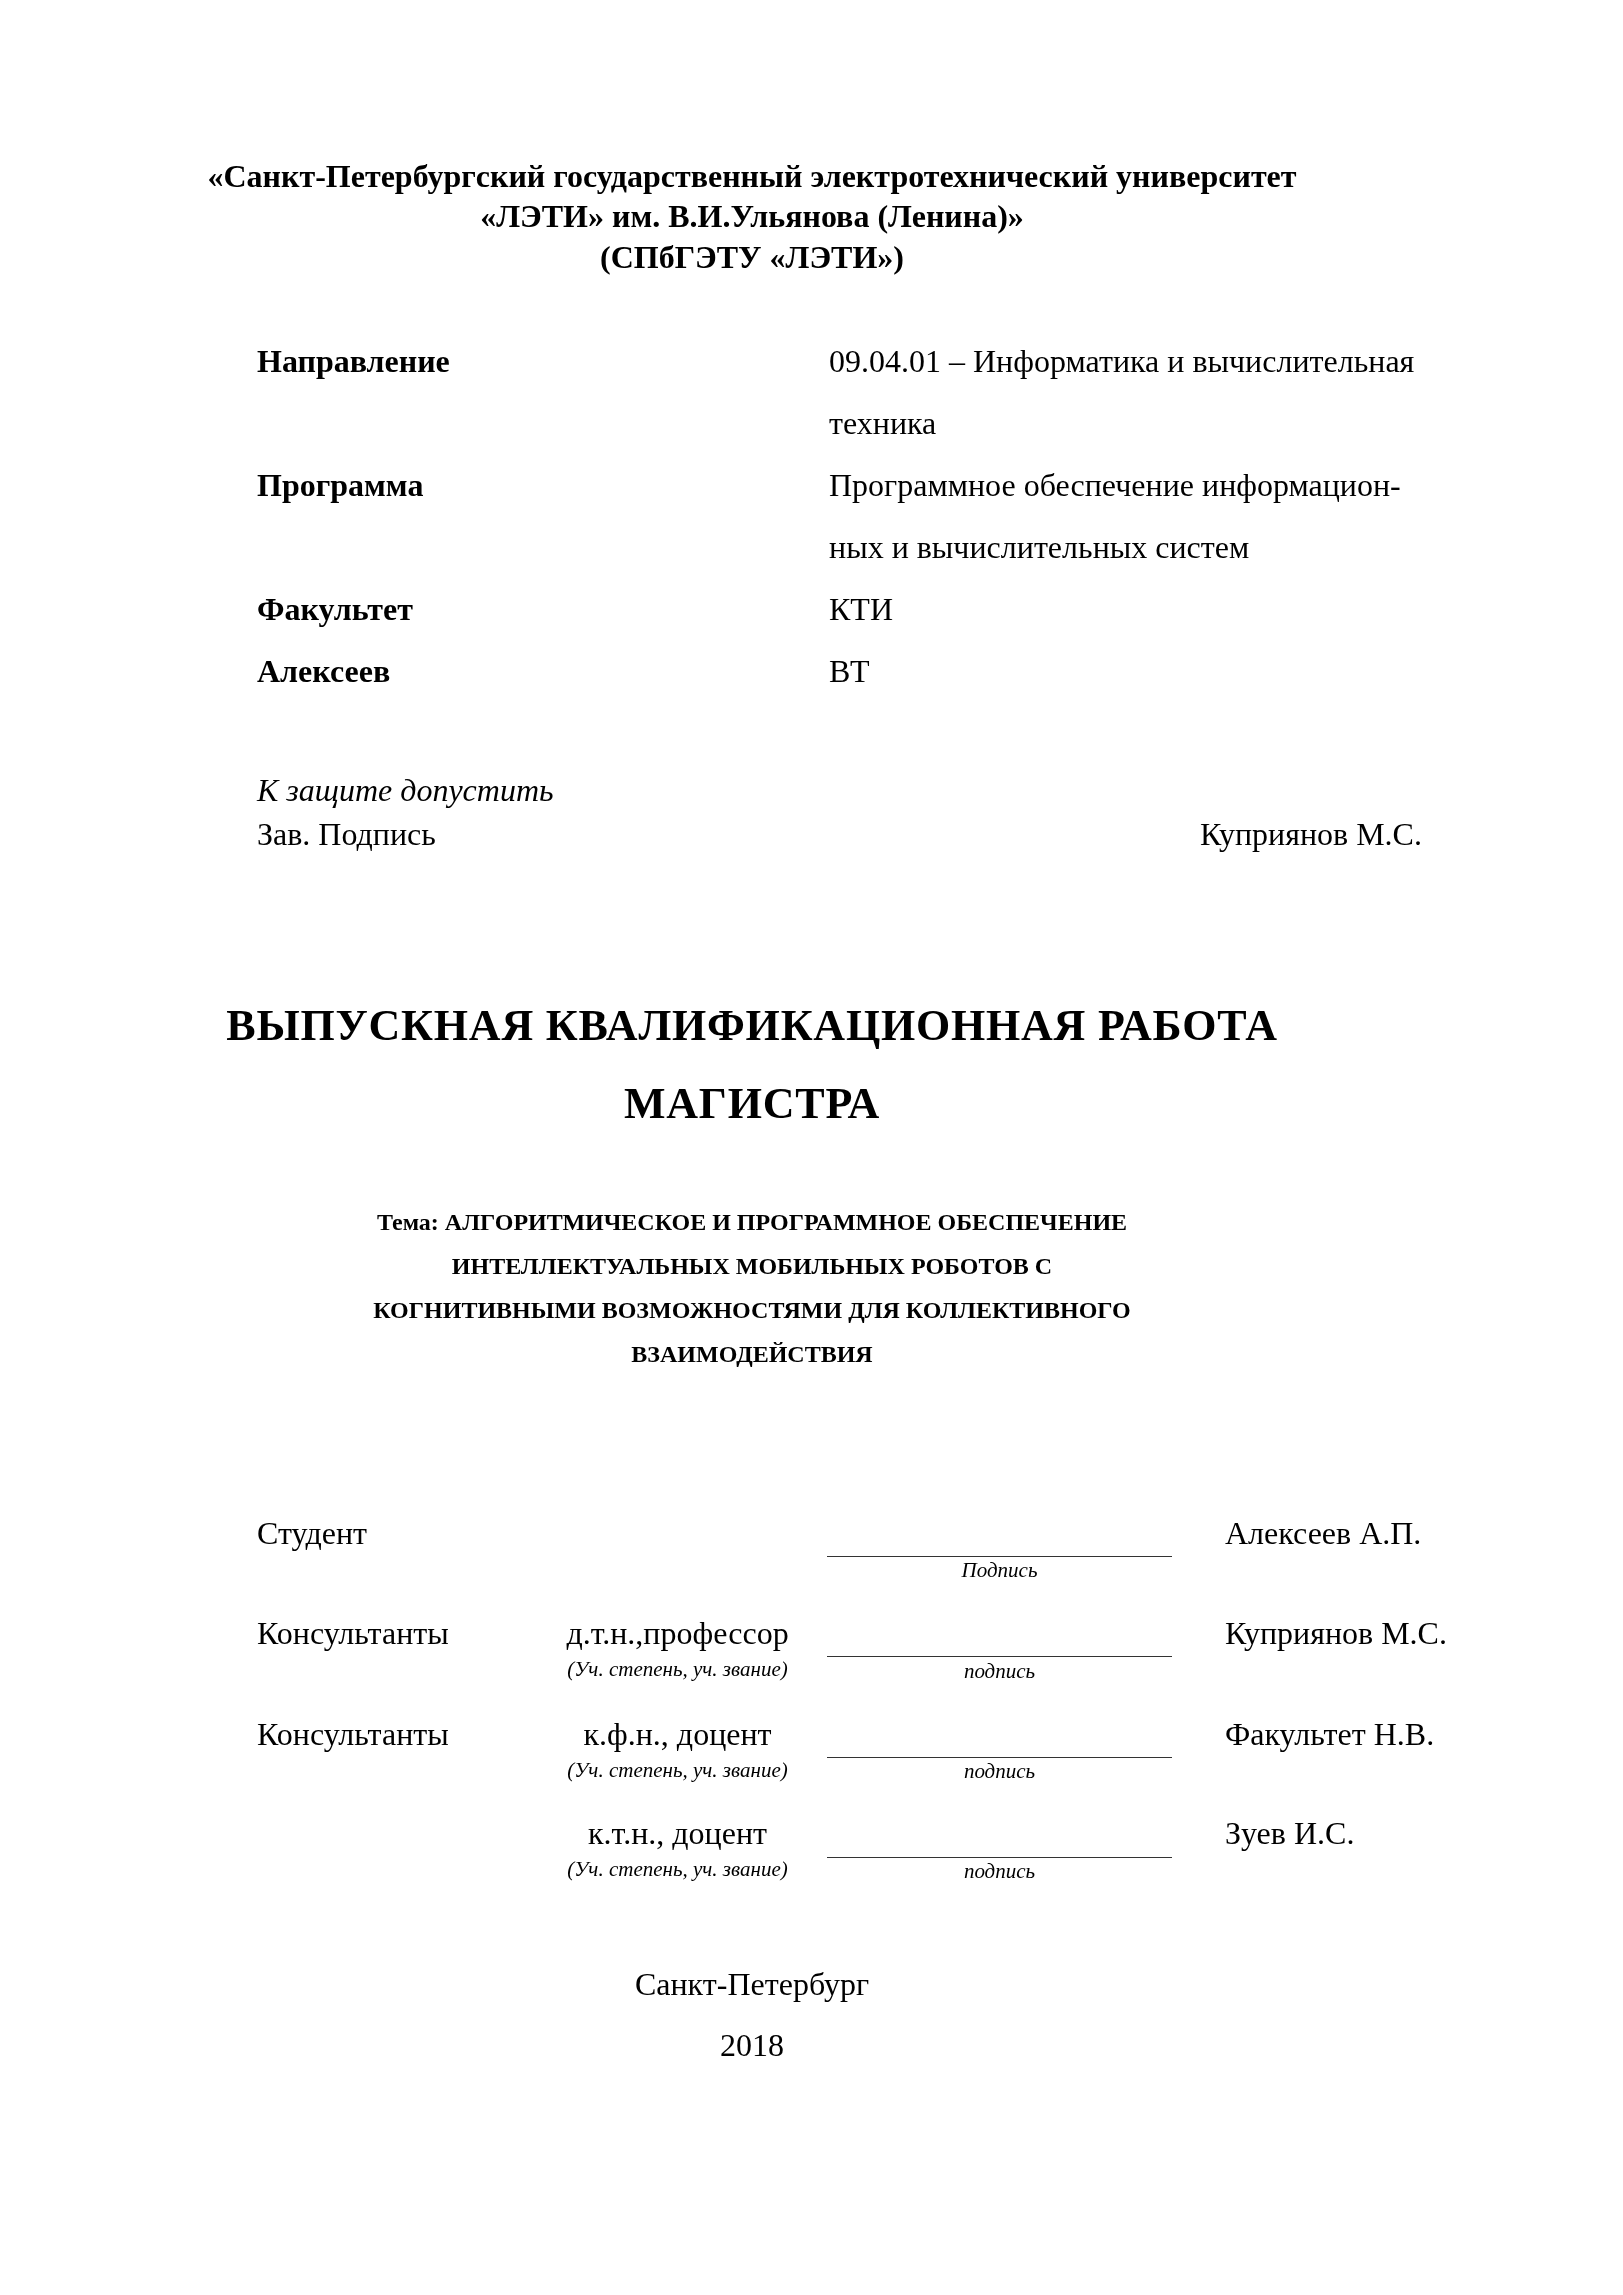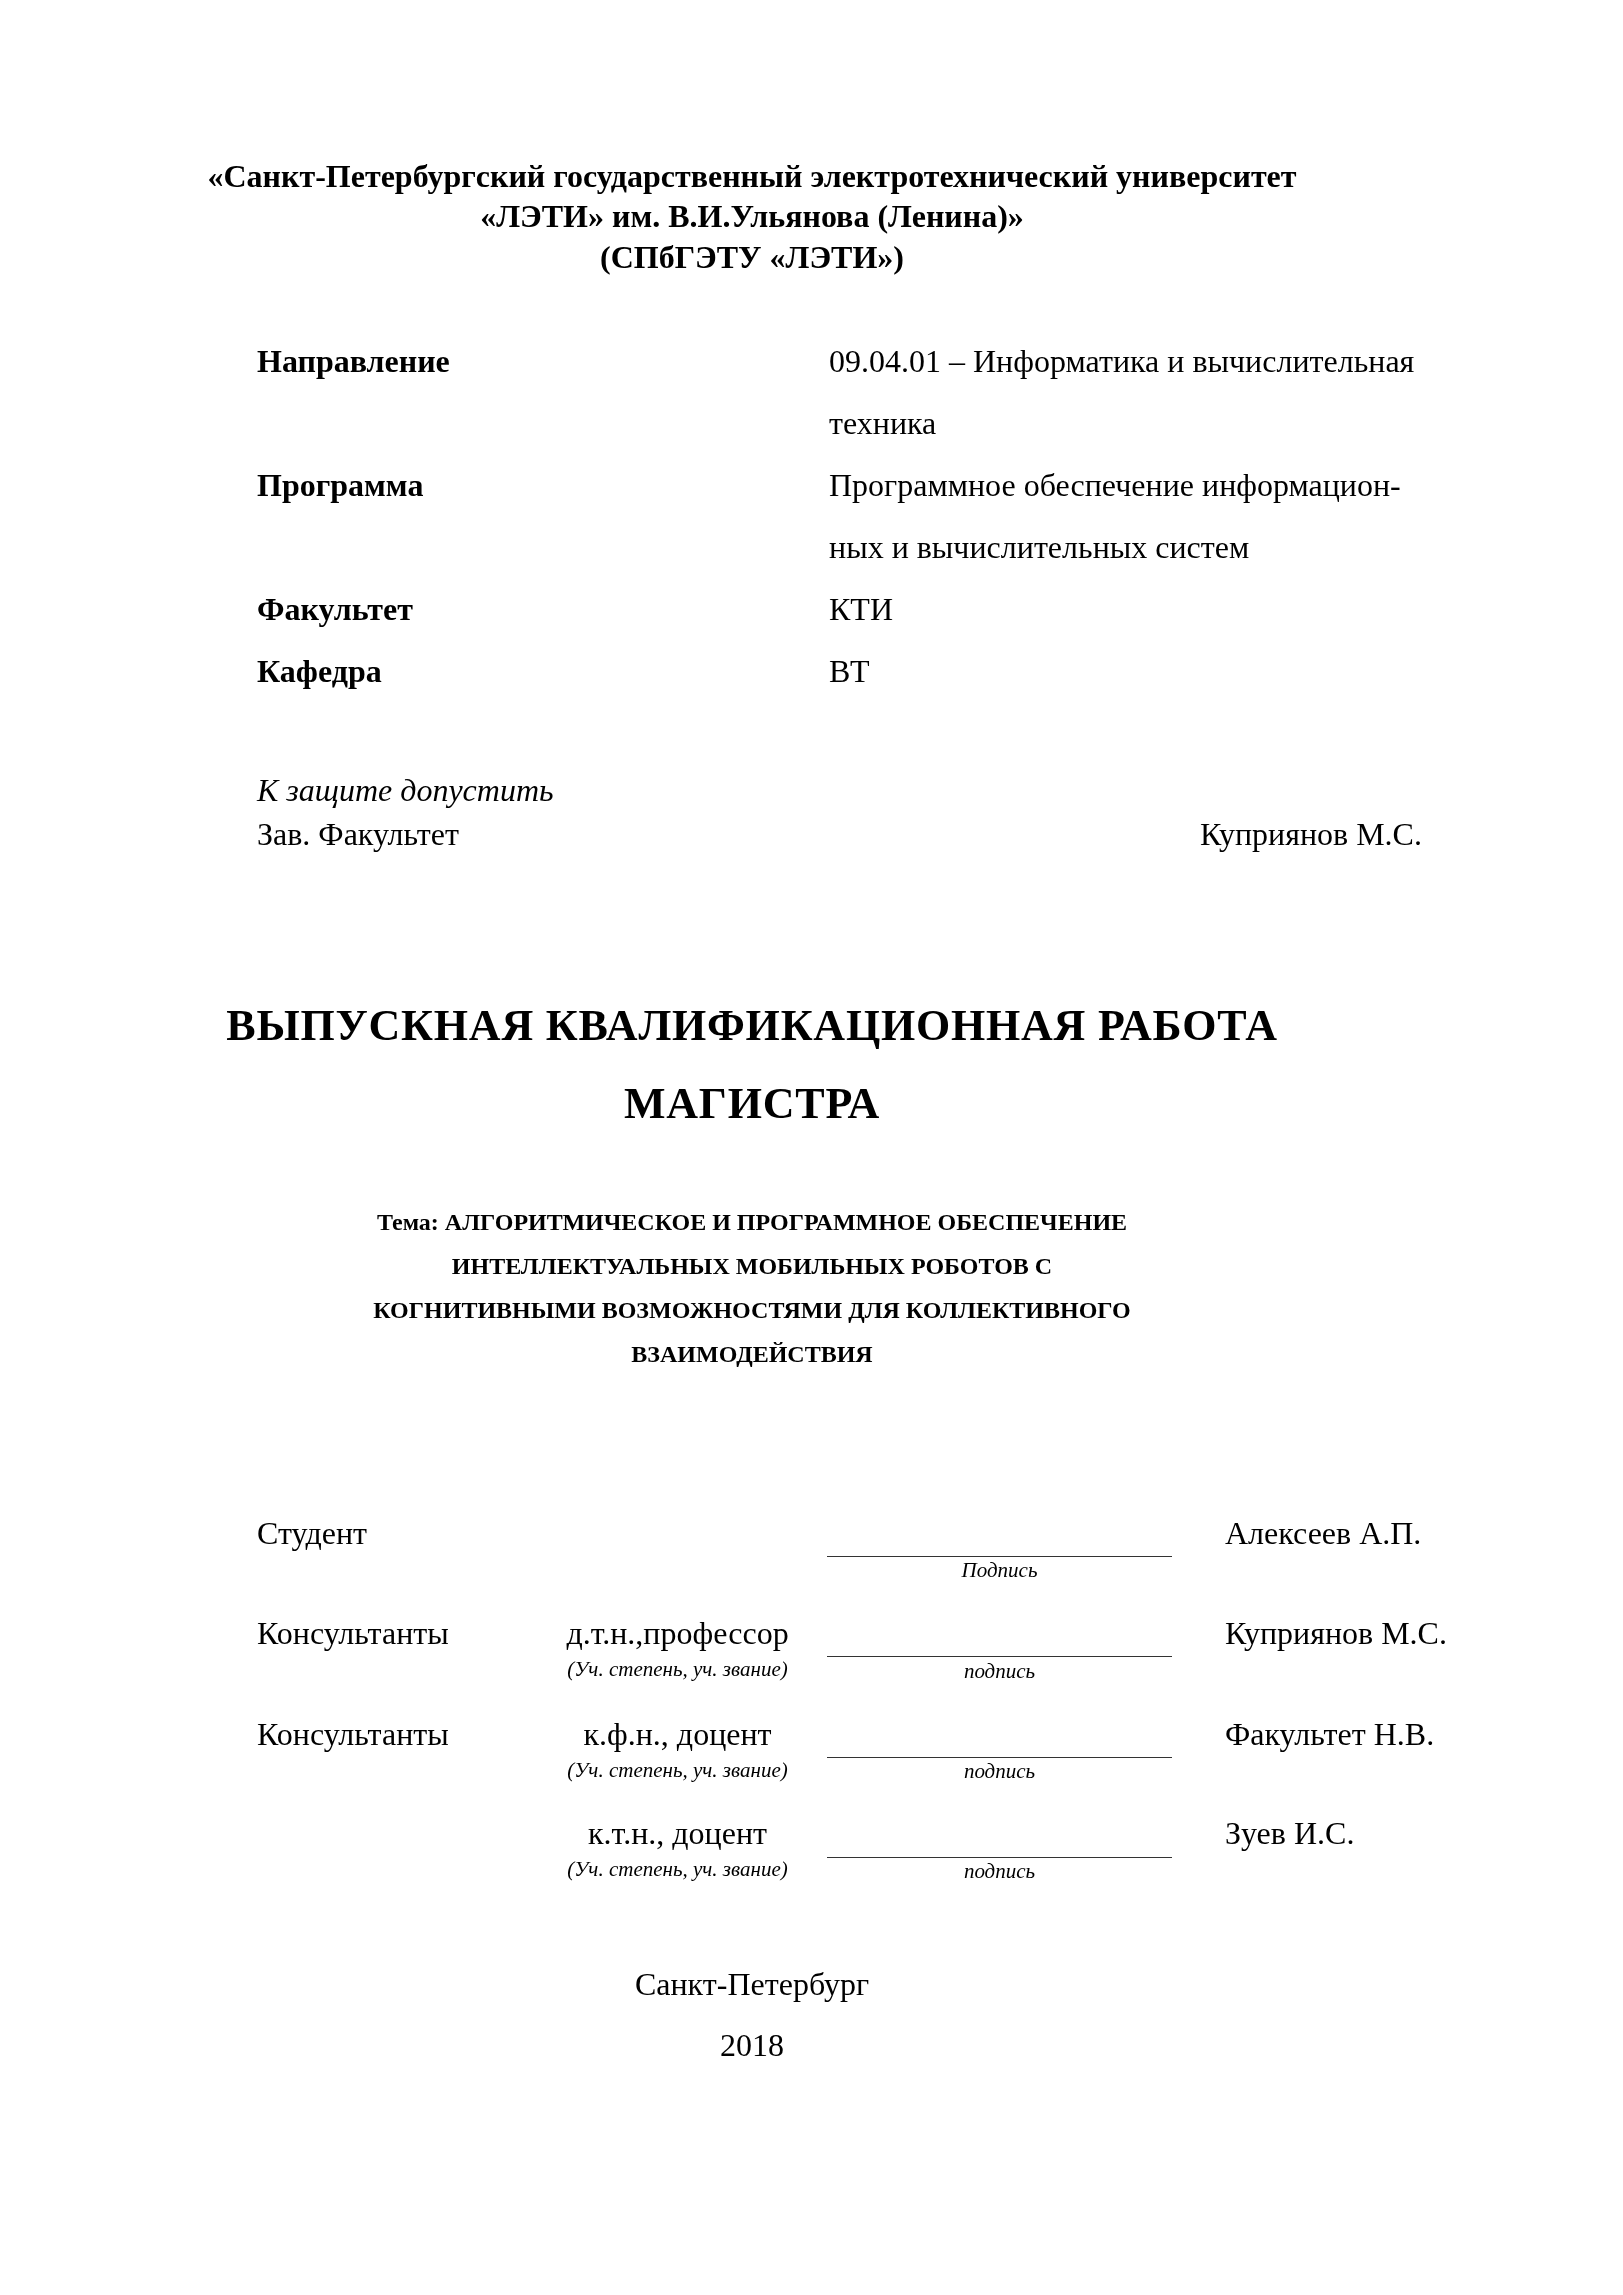--- a/index.html
+++ b/index.html
@@ -28,26 +28,26 @@
   <div class="abs body" style="left:829px; top:342px;">09.04.01 – Информатика и вычислительная</div>
   <div class="abs body" style="left:829px; top:404px;">техника</div>
 
   <div class="abs body bold" style="left:257px; top:466px;">Программа</div>
   <div class="abs body" style="left:829px; top:466px;">Программное обеспечение информацион-</div>
   <div class="abs body" style="left:829px; top:528px;">ных и вычислительных систем</div>
 
   <div class="abs body bold" style="left:257px; top:590px;">Факультет</div>
   <div class="abs body" style="left:829px; top:590px;">КТИ</div>
 
-  <div class="abs body bold" style="left:257px; top:652px;">Кафедра</div>
+  <div class="abs body bold" style="left:257px; top:652px;">Алексеев</div>
   <div class="abs body" style="left:829px; top:652px;">ВТ</div>
 </div>
 
 <div class="abs body ital" style="left:257px; top:753px;">К защите допустить</div>
-<div class="abs body" style="left:257px; top:815px;">Зав. Факультет</div>
+<div class="abs body" style="left:257px; top:815px;">Зав. Подпись</div>
 <div class="abs body" style="left:1200px; top:815px;">Куприянов М.С.</div>
 
 <div class="abs center title" style="top:1000px;">ВЫПУСКНАЯ КВАЛИФИКАЦИОННАЯ РАБОТА</div>
 <div class="abs center title" style="top:1078px;">МАГИСТРА</div>
 
 <div>
   <div class="abs center topic" style="top:1200px;"><span>Тема:</span> <span>АЛГОРИТМИЧЕСКОЕ И ПРОГРАММНОЕ ОБЕСПЕЧЕНИЕ</span></div>
   <div class="abs center topic" style="top:1244px;">ИНТЕЛЛЕКТУАЛЬНЫХ МОБИЛЬНЫХ РОБОТОВ С</div>
   <div class="abs center topic" style="top:1288px;">КОГНИТИВНЫМИ ВОЗМОЖНОСТЯМИ ДЛЯ КОЛЛЕКТИВНОГО</div>
   <div class="abs center topic" style="top:1332px;">ВЗАИМОДЕЙСТВИЯ</div>

